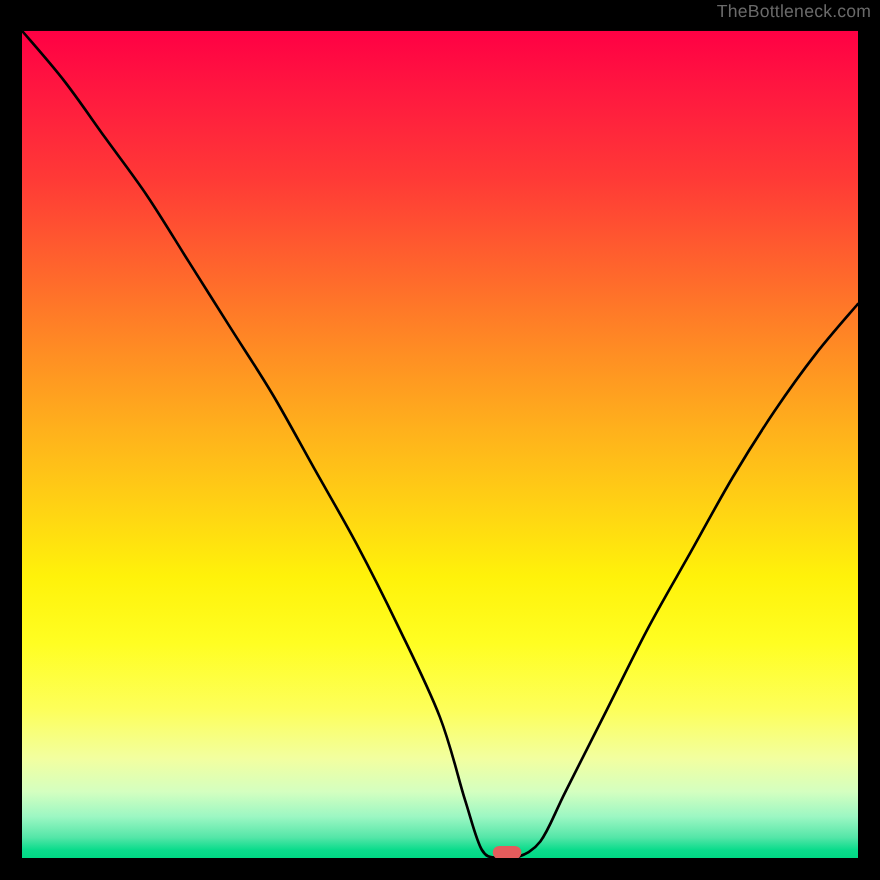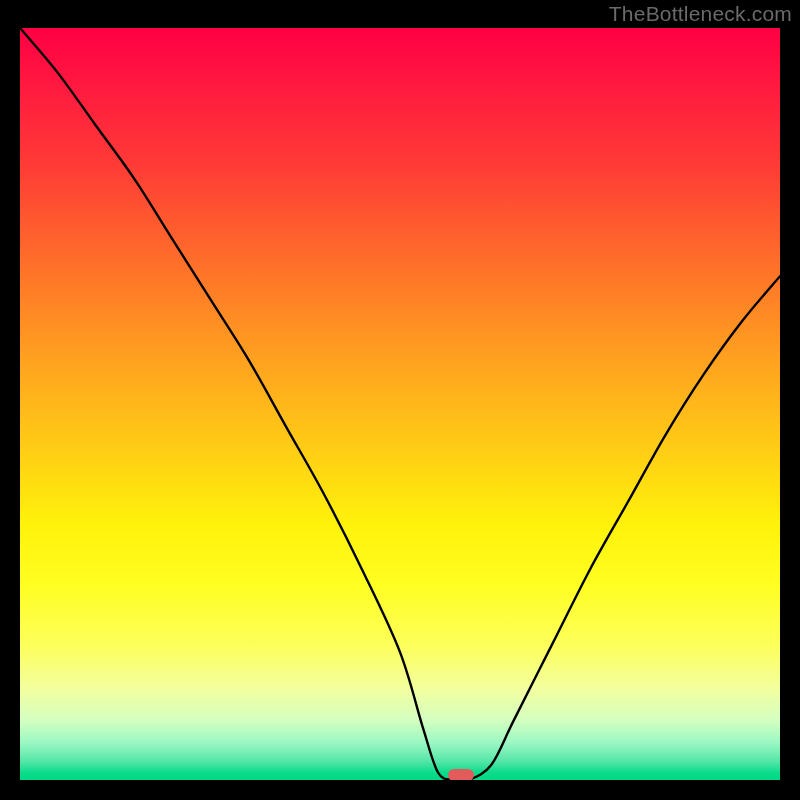--- a/index.html
+++ b/index.html
@@ -15,21 +15,21 @@
     position: relative;
     width: 800px;
     height: 800px;
     background: #000;
   }
   .attribution {
     position: absolute;
     top: 2px;
     right: 8px;
     color: #6a6a6a;
-    font-size: 21px;
+    font-size: 16px;
     font-weight: 500;
     letter-spacing: 0.2px;
   }
   .plot-area {
     position: absolute;
     left: 20px;
     top: 28px;
     width: 760px;
     height: 752px;
     overflow: hidden;

